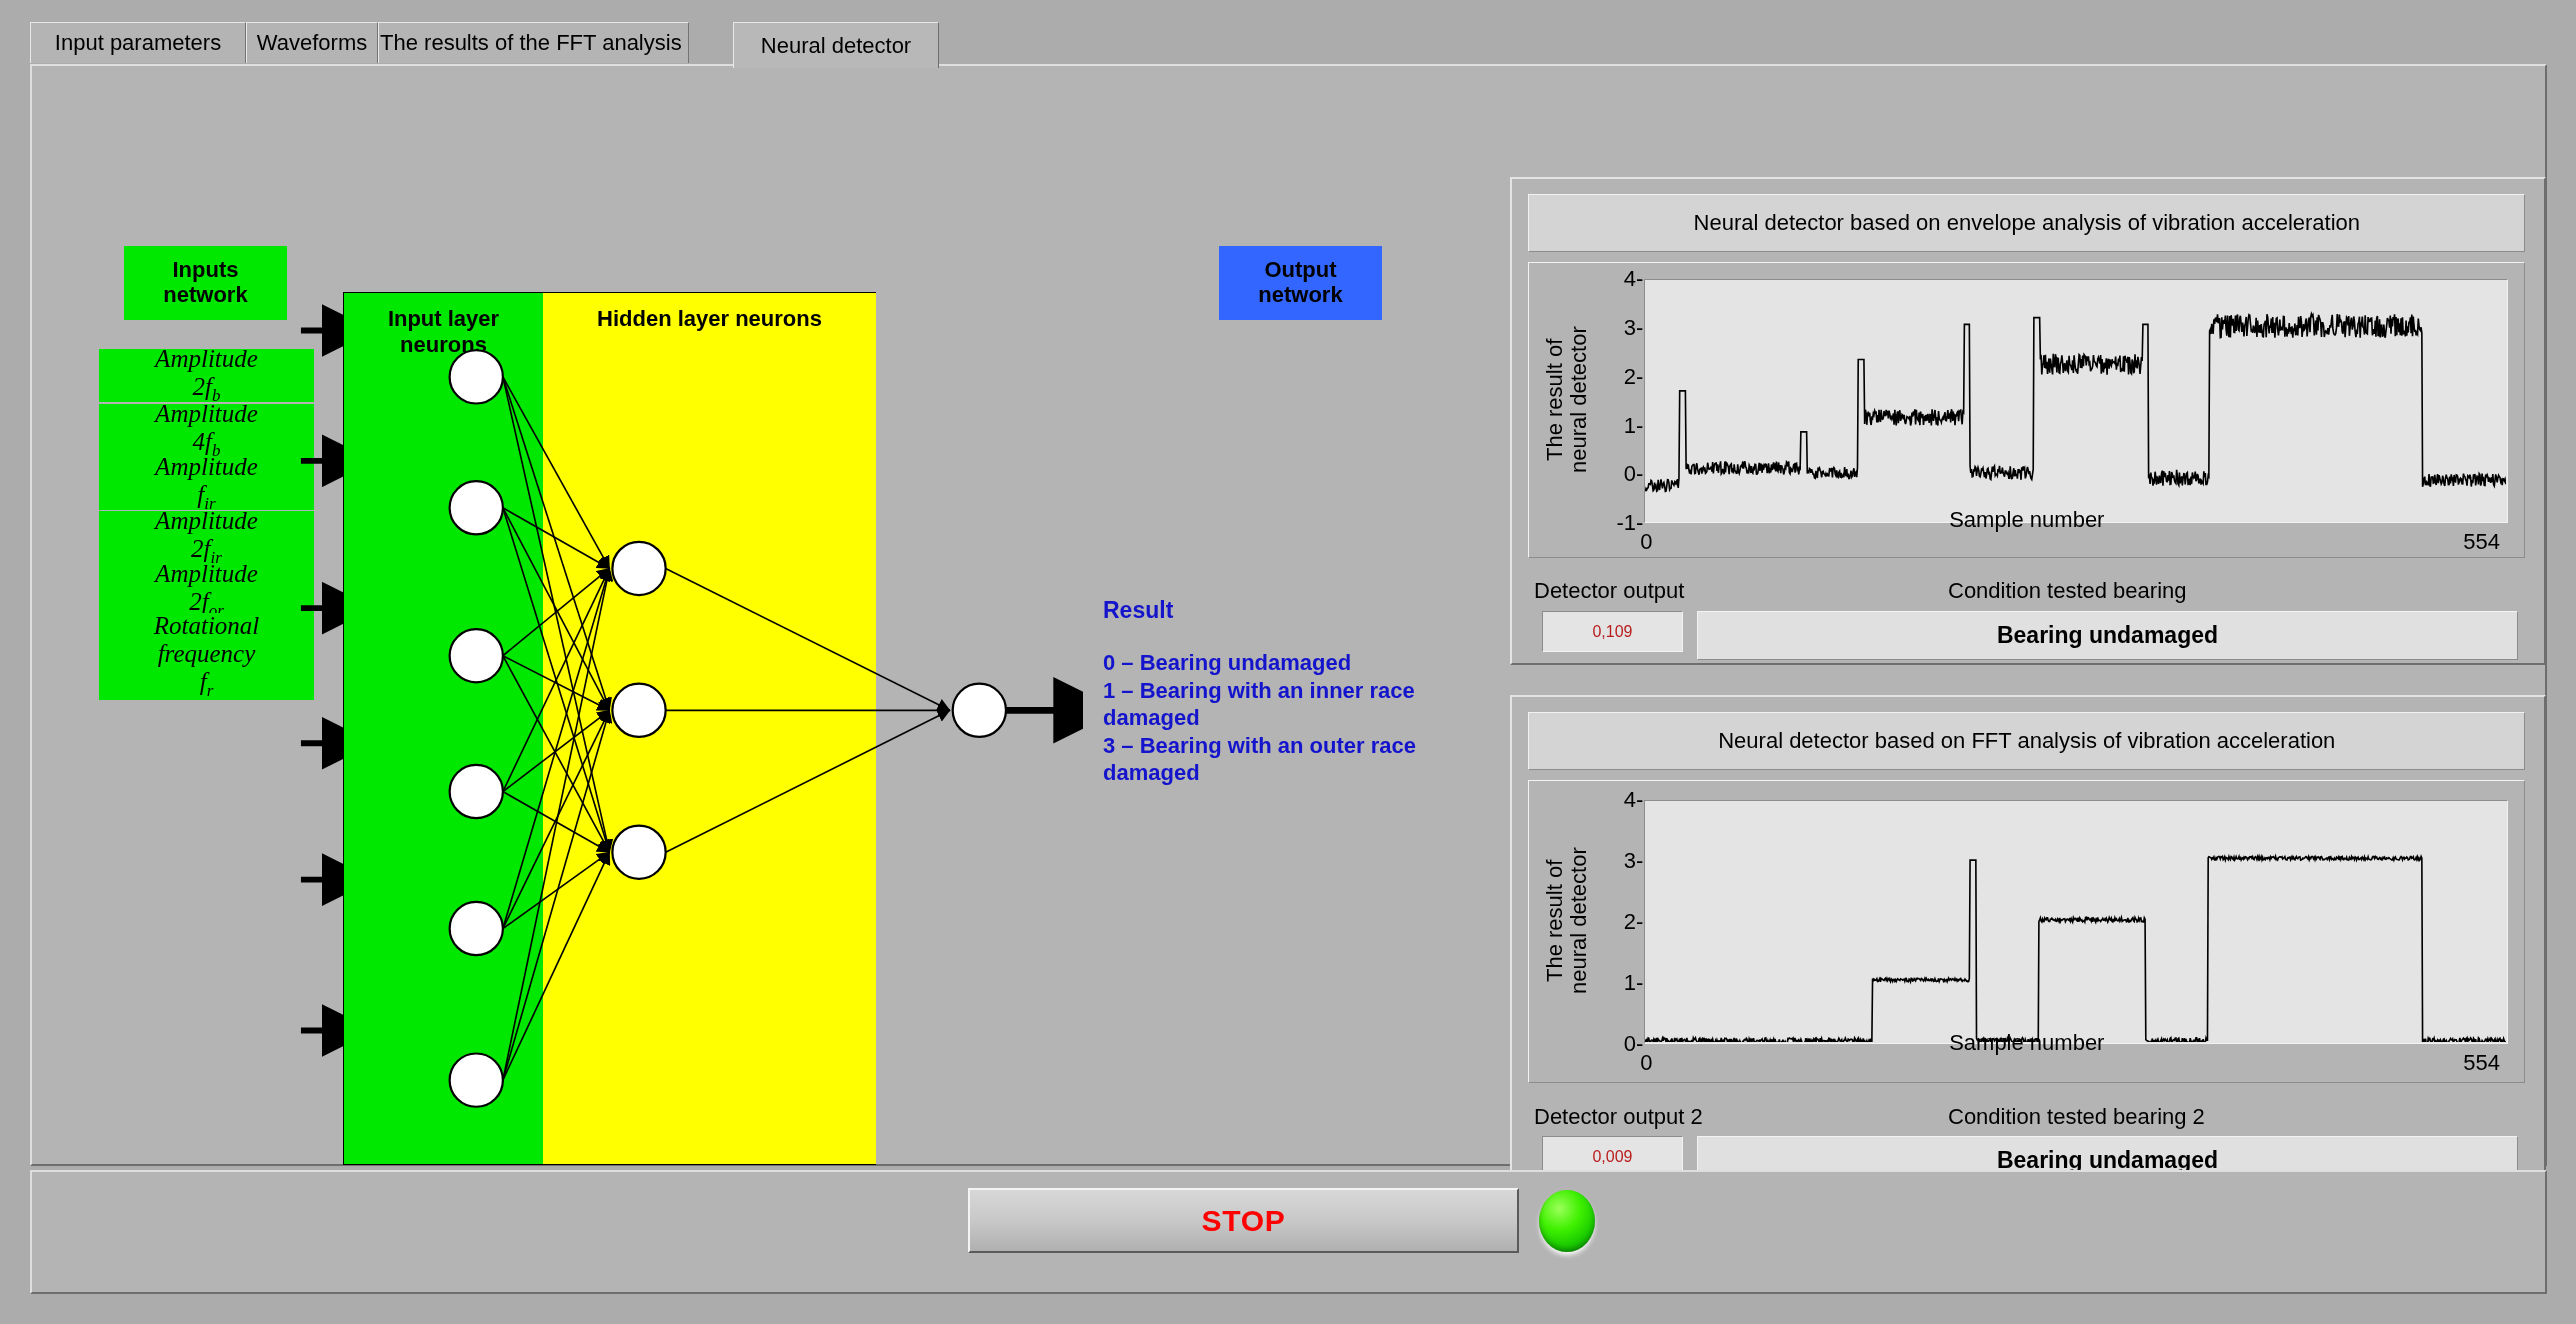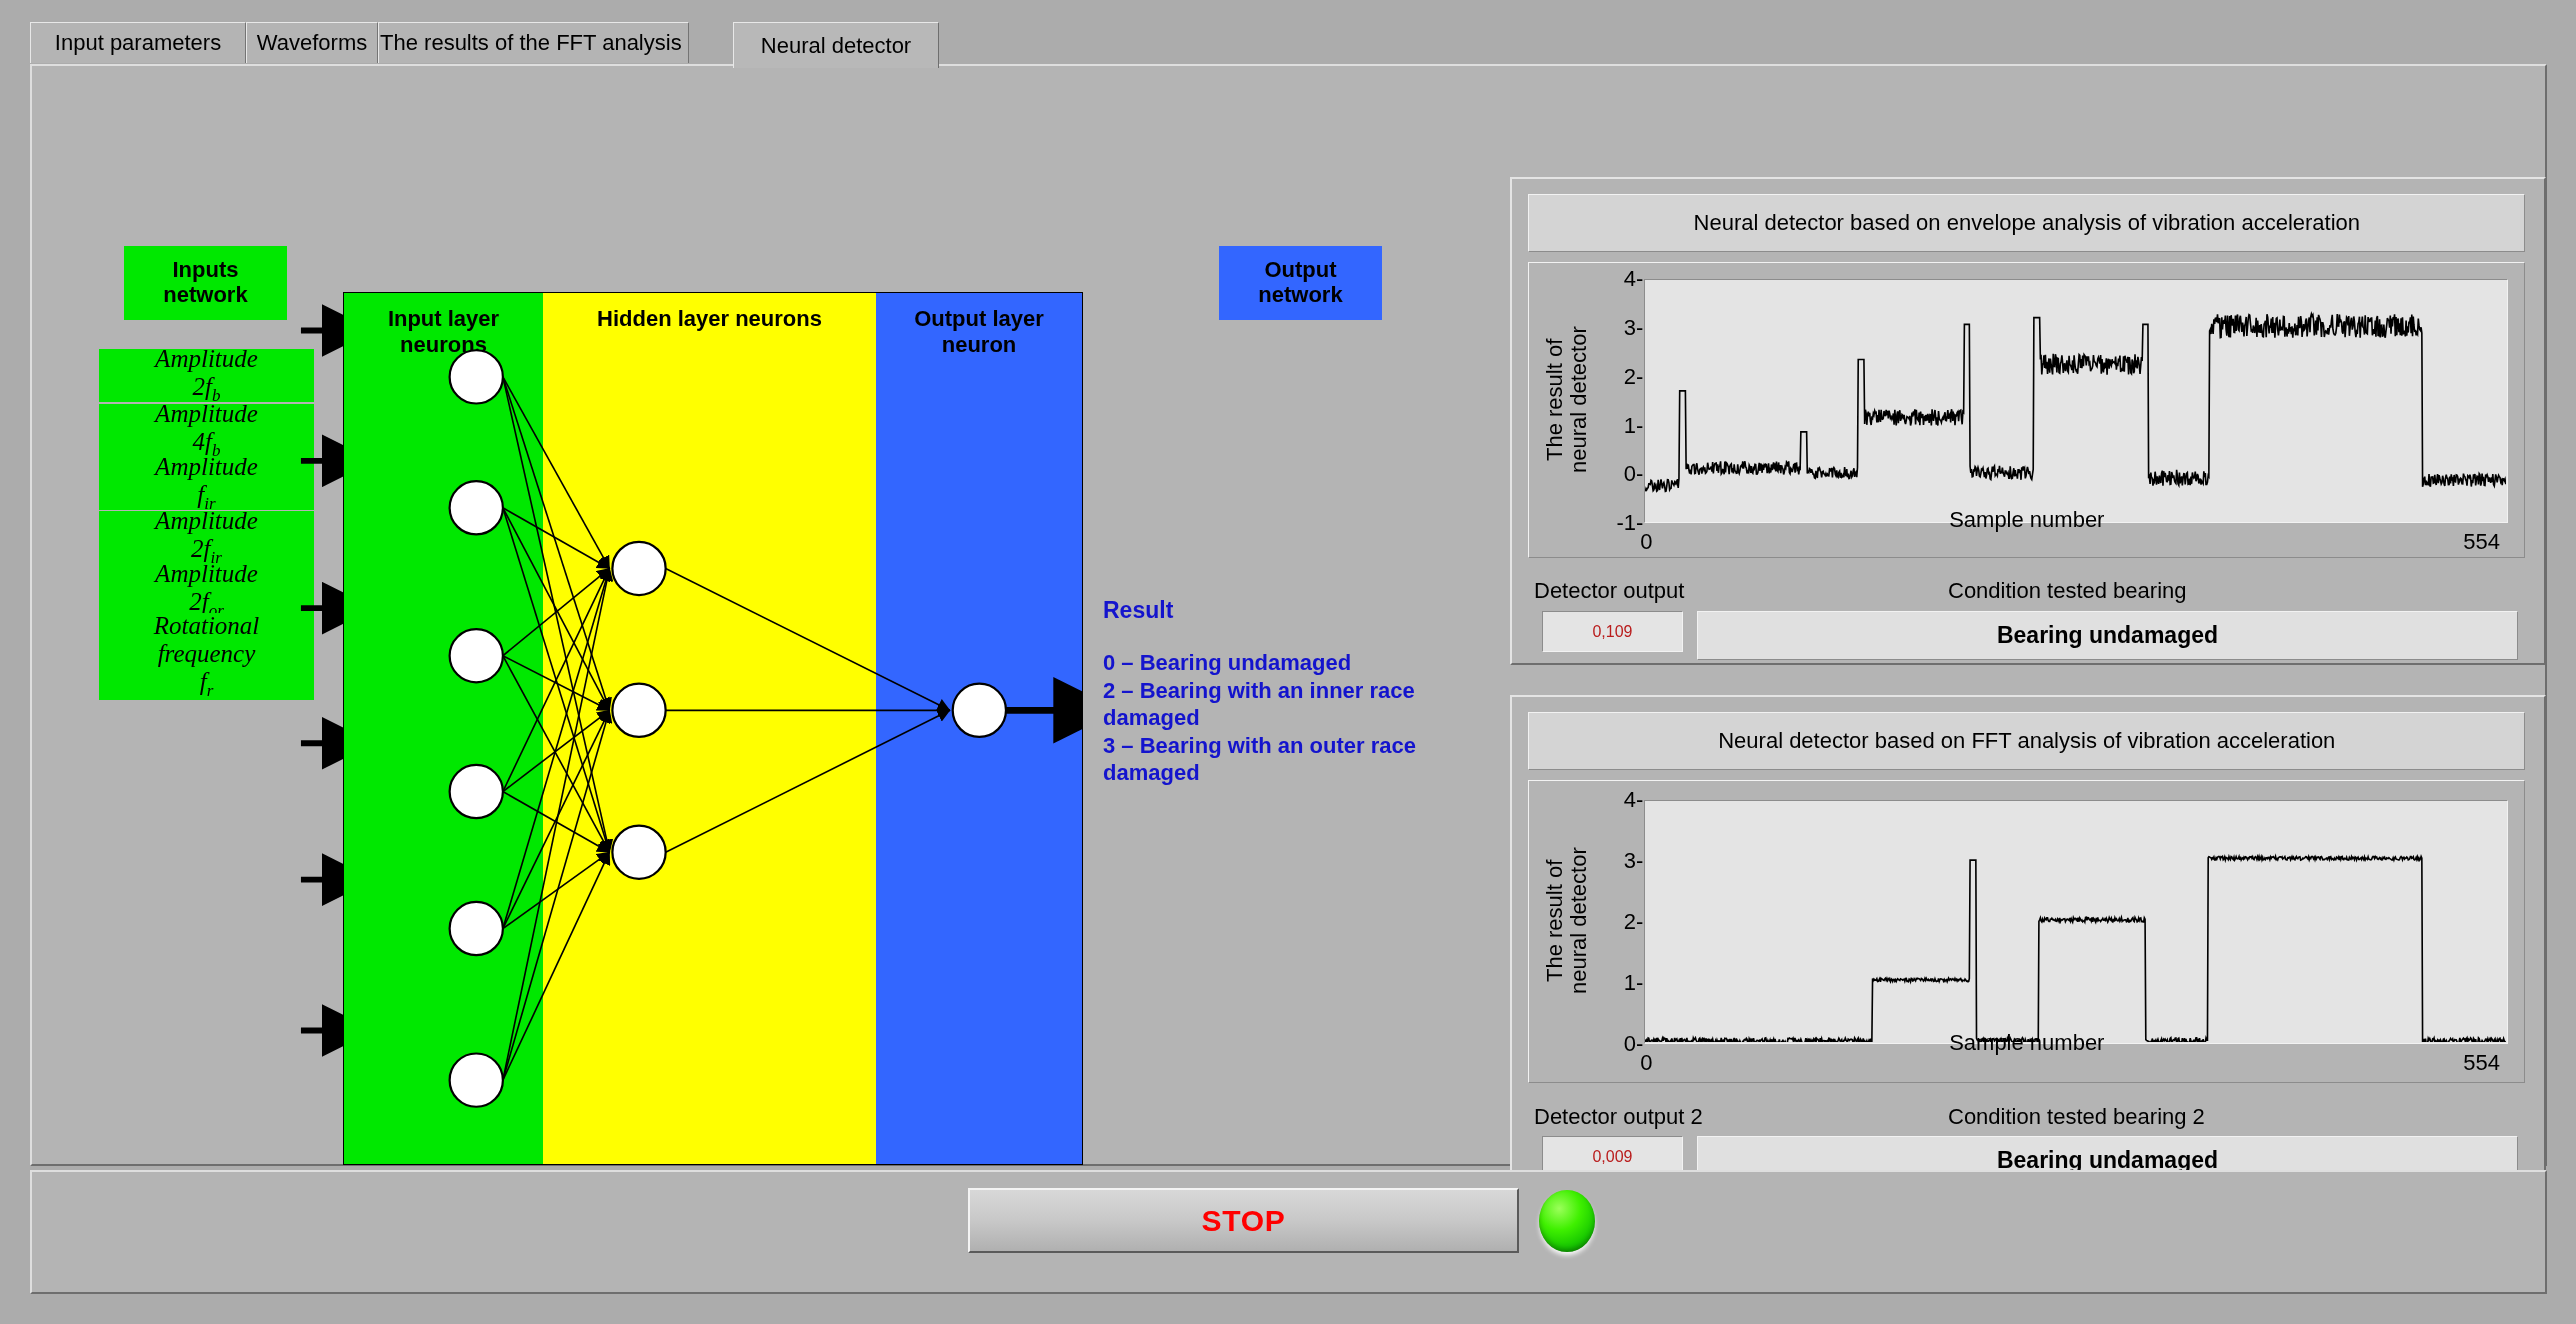--- a/index.html
+++ b/index.html
@@ -218,23 +218,20 @@
         <line x1="4" y1="1065.2777777777778" x2="88" y2="1065.2777777777778"></line>
       </g>
   </svg>
 
   <div id="netpanel">
     <div class="layerbox" id="layer-input">
       <div class="layer-title"><span id="ltitle0">Input layer<br>neurons</span></div>
     </div>
     <div class="layerbox" id="layer-hidden">
       <div class="layer-title"><span id="ltitle1">Hidden layer neurons</span></div>
-    </div>
-    <div class="layerbox" id="layer-output">
-      <div class="layer-title"><span id="ltitle2">Output layer<br>neuron</span></div>
     </div>
     <svg id="netsvg" viewBox="0 0 1000 1180" width="740" height="873">
       <defs>
         <marker id="am" markerWidth="10" markerHeight="10" refX="9" refY="5" orient="auto">
           <path d="M0,0 L10,5 L0,10 z" fill="#000"></path>
         </marker>
         <marker id="am2" markerWidth="8" markerHeight="8" refX="7.5" refY="4" orient="auto">
           <path d="M0,0 L8,4 L0,8 z" fill="#000"></path>
         </marker>
       </defs>
@@ -278,21 +275,21 @@
   </div>
 
   <div id="output-network-label">
     <span id="output-network-text">Output<br>network</span>
   </div>
 
   <div id="result-block">
     <div id="result-title">Result</div>
     <div id="result-lines">
         <div>0 – Bearing undamaged</div>
-        <div>2 – Bearing with an inner race damaged</div>
+        <div>1 – Bearing with an inner race damaged</div>
         <div>3 – Bearing with an outer race damaged</div>
       </div>
   </div>
 
   <div class="detpanel" id="panel1">
     <div class="panel-title">Neural detector based on envelope analysis of vibration acceleration</div>
     <div class="graph-frame" style="top:83px;height:296px;">
       <div class="ylabel" style="left:13.3px;top:18px;height:237px;width:53px;"><span id="yl0">The result of<br>neural detector</span></div>
       <div style="position:absolute;left:71px;top:16.3px;width:43px;height:244px;">
         <div class="ytick" style="top:0%;">4-</div>

